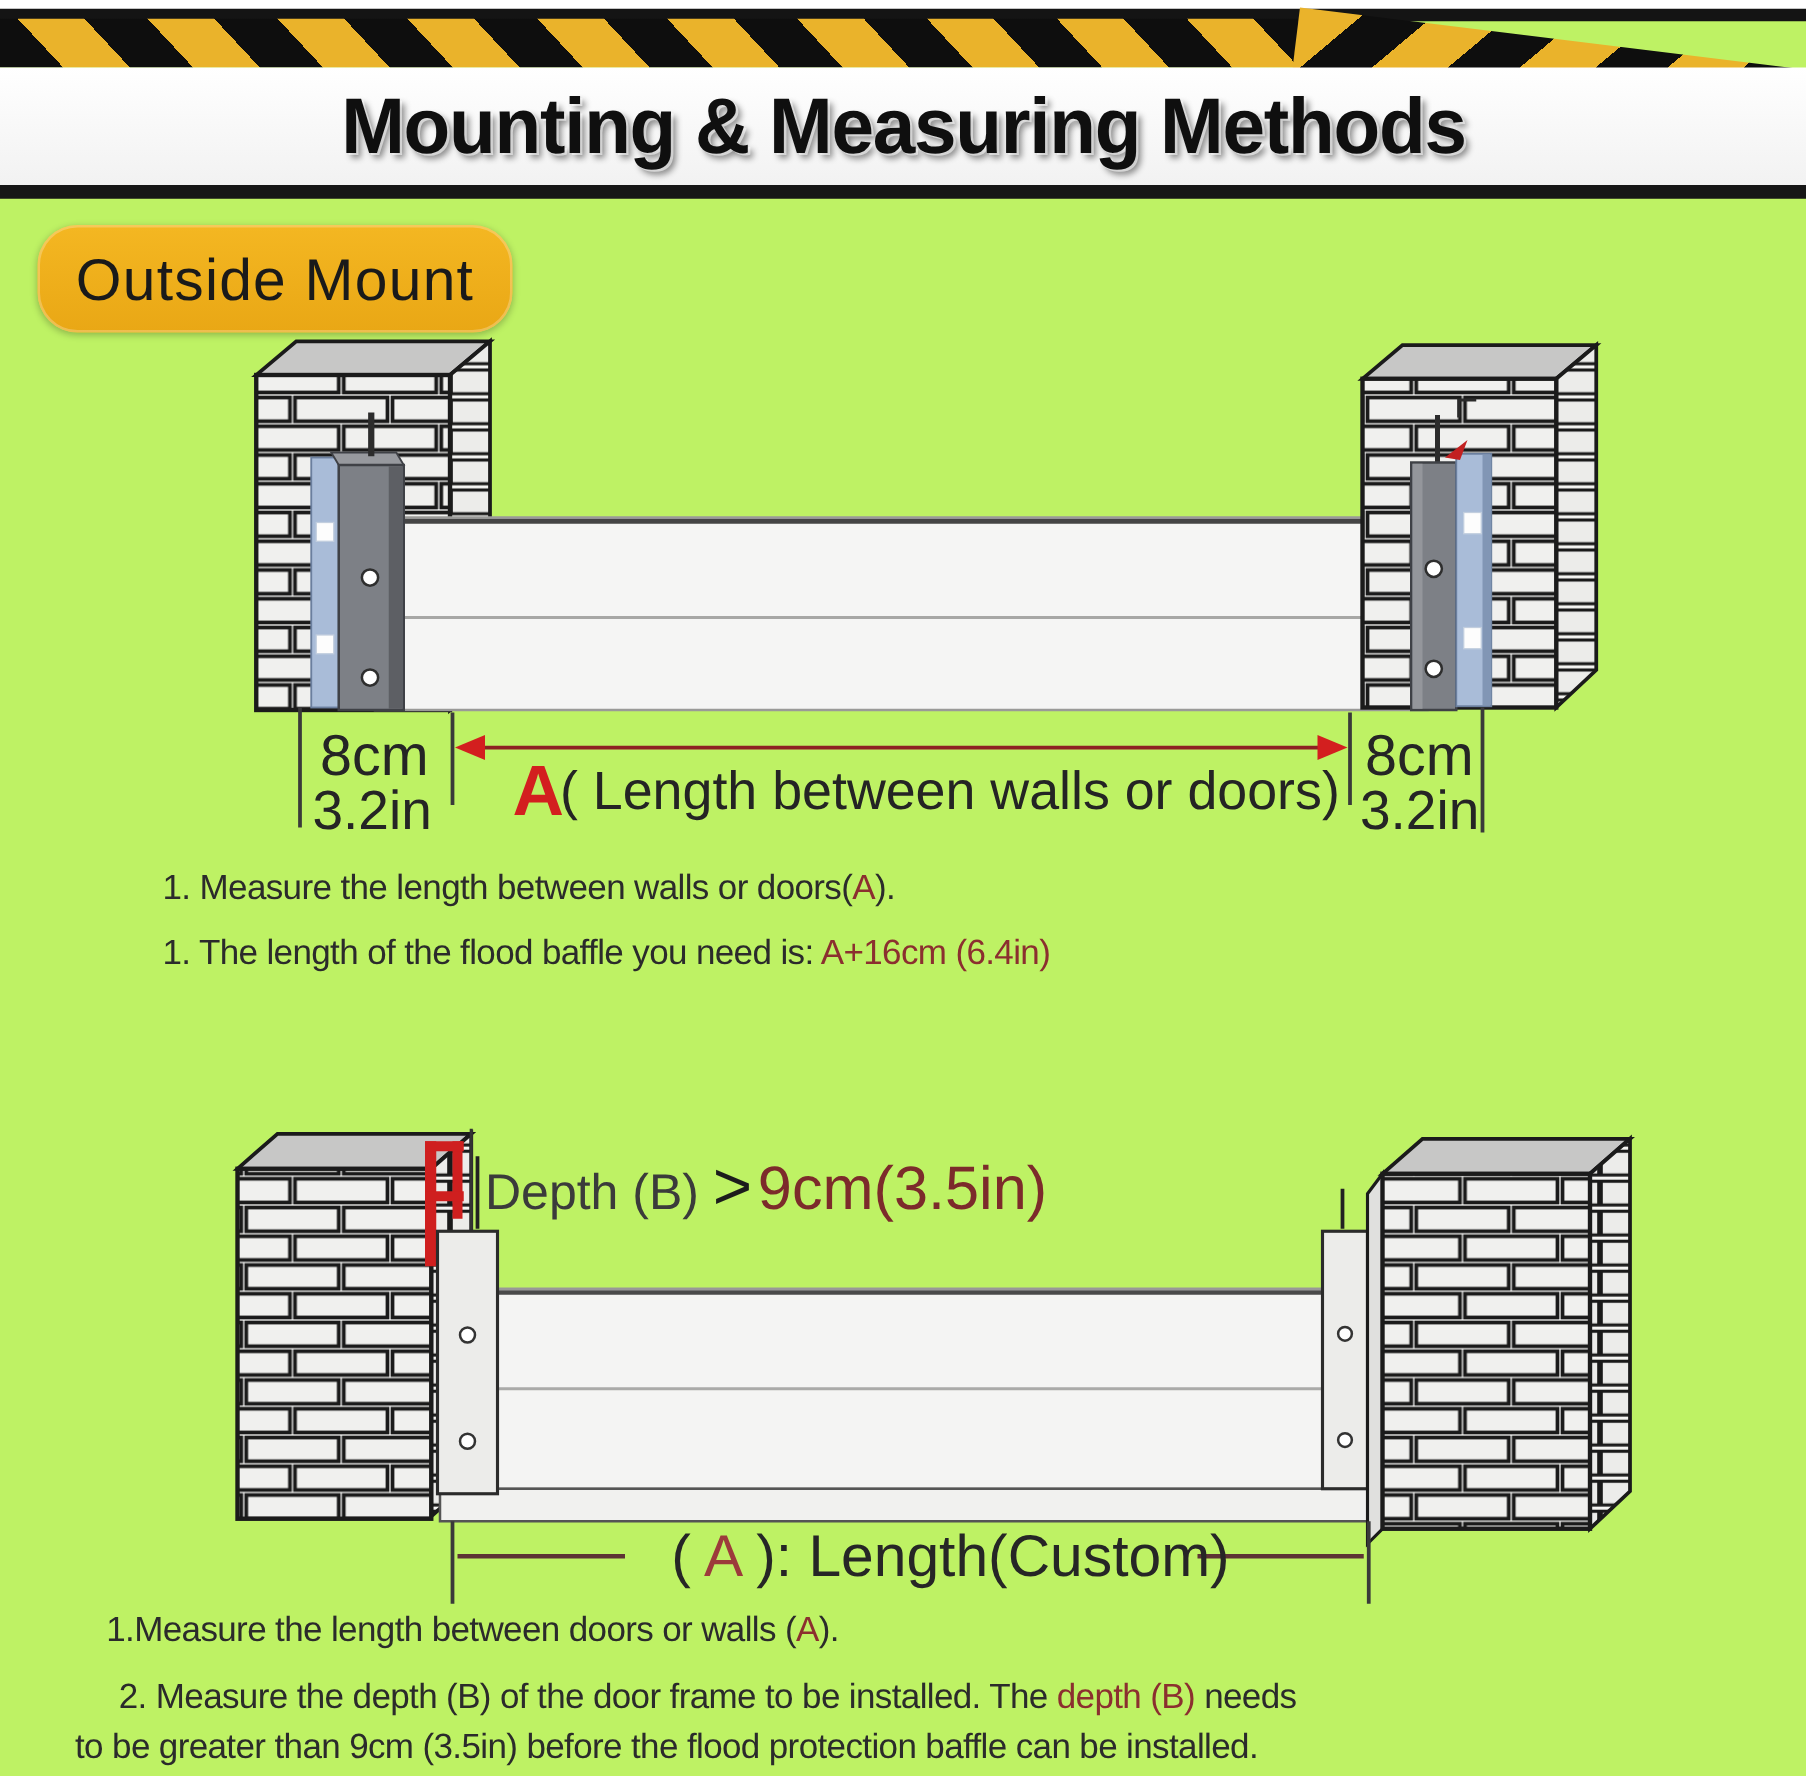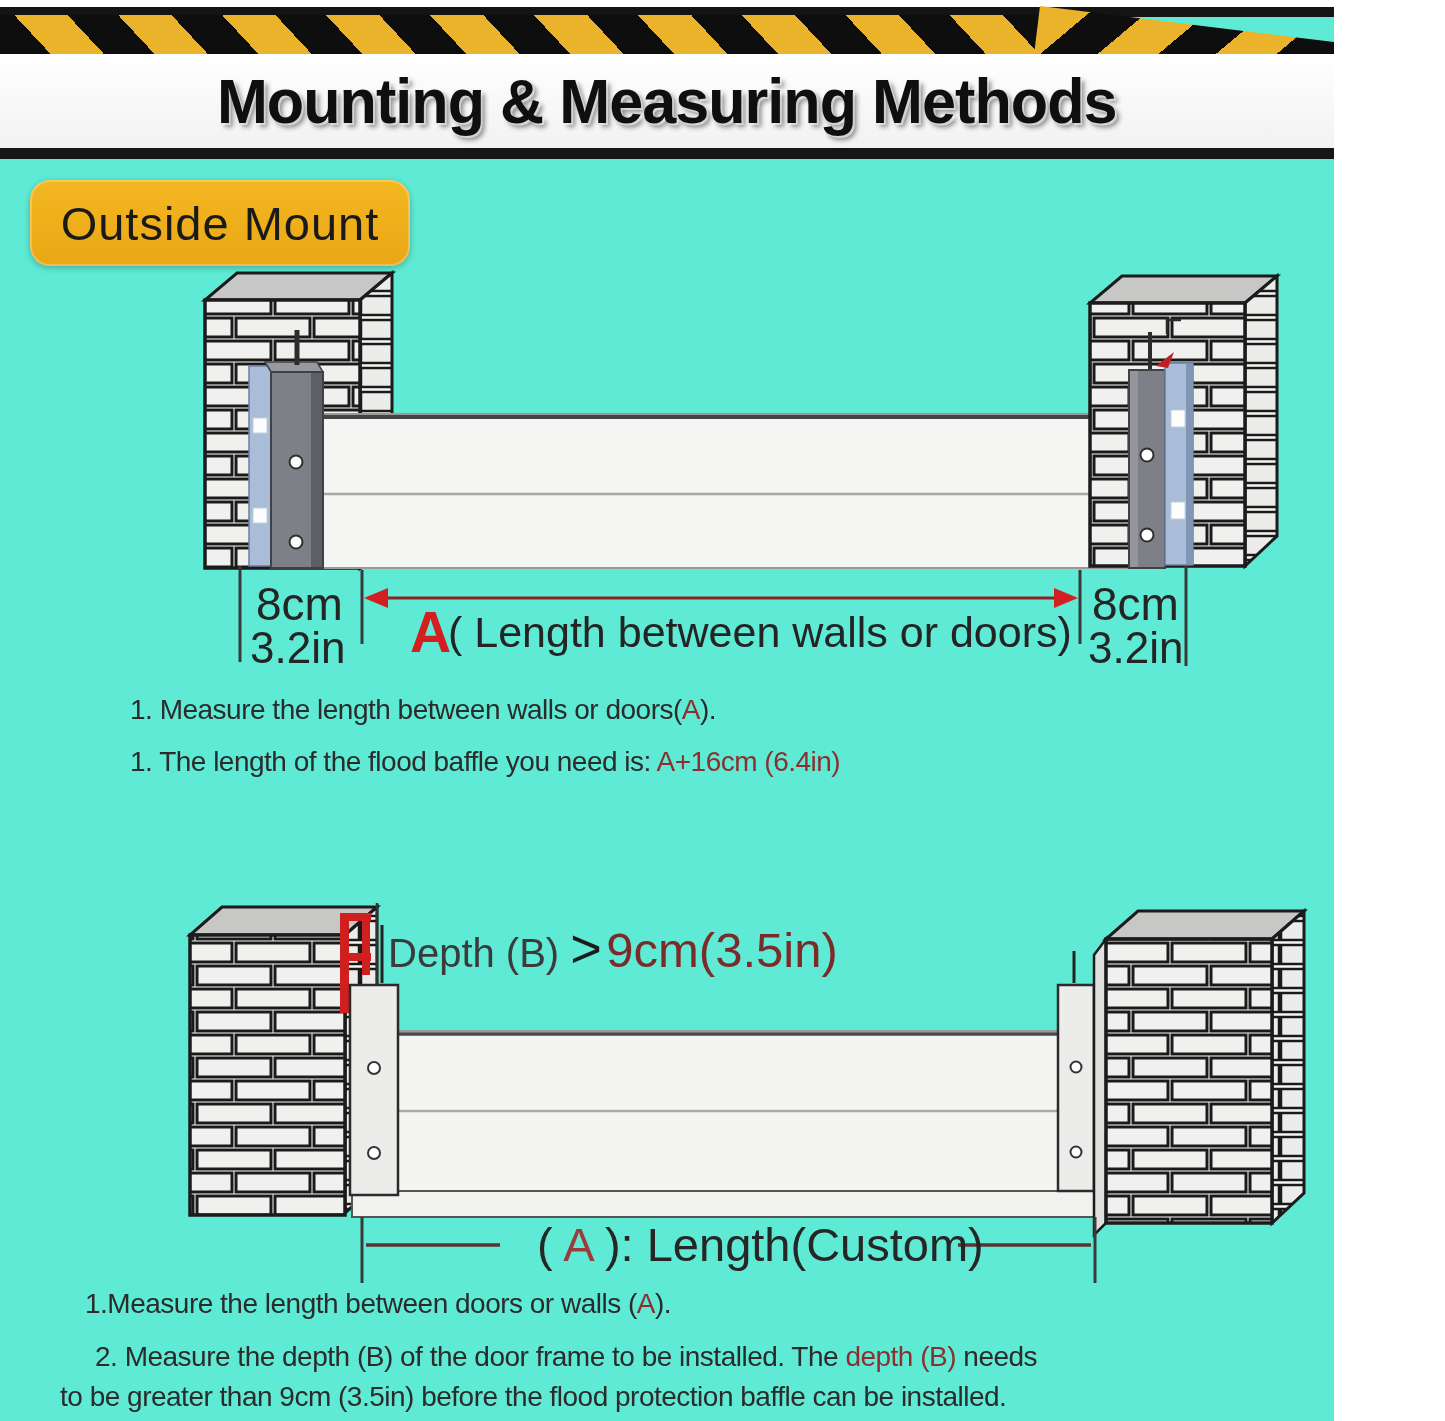--- a/index.html
+++ b/index.html
@@ -1,17 +1,17 @@
 <!DOCTYPE html>
 <html><head>
 <meta charset="utf-8">
 <style>
   html,body{margin:0;padding:0;background:#ffffff;}
   #canvas{
-    position:relative;width:1334px;height:1421px;background:#5eead4;
+    position:relative;width:1445px;height:1421px;background:#bef264;
     overflow:hidden;font-family:"Liberation Sans","DejaVu Sans",sans-serif;
   }
   
   .top-white{position:absolute;top:0;left:0;width:100%;height:10px;background:#fff;}
   .bar-top{position:absolute;top:7px;left:0;width:100%;height:10px;background:#141414;}
   .tape-left{
     position:absolute;top:15px;left:0;width:1105px;height:39px;
     background:repeating-linear-gradient(47deg,#0e0e0e 0 37px,#eab32b 37px 76px);
   }
   .tape-right{
@@ -27,21 +27,21 @@
   .banner-title{
     font-size:63px;font-weight:700;letter-spacing:-1px;color:#0f0f0f;
     text-shadow:2px 2px 0 rgba(255,255,255,.55), 4px 4px 5px rgba(0,0,0,.45);
     transform:scaleX(.97);white-space:nowrap;
   }
   .bar-bottom{position:absolute;top:148px;left:0;width:100%;height:11px;background:#161616;}
   
   .badge{
     position:absolute;display:flex;align-items:center;justify-content:center;
     background:linear-gradient(#f4b722,#e9a715);
-    border-radius:20px;box-shadow:0 2px 6px rgba(0,0,0,.25), inset 0 0 0 2px rgba(255,255,255,.25);
+    border-radius:32px;box-shadow:0 2px 6px rgba(0,0,0,.25), inset 0 0 0 2px rgba(255,255,255,.25);
     color:#181208;font-weight:400;
   }
   .badge span{font-size:47px;letter-spacing:1px;color:#1a1a1a;}
   #badge-outside{left:30px;top:180px;width:380px;height:86px;}
   #badge-inside{left:25px;top:805px;width:385px;height:90px;}
   
   svg{position:absolute;left:0;overflow:visible;}
   #diagram-outside{top:270px;}
   #diagram-inside{top:895px;}
   text{font-family:"Liberation Sans","DejaVu Sans",sans-serif;}

